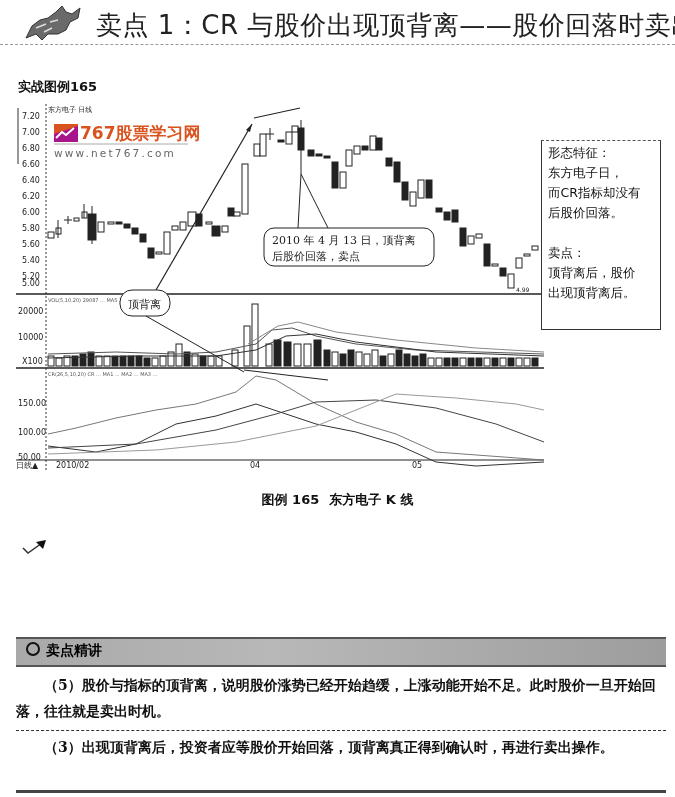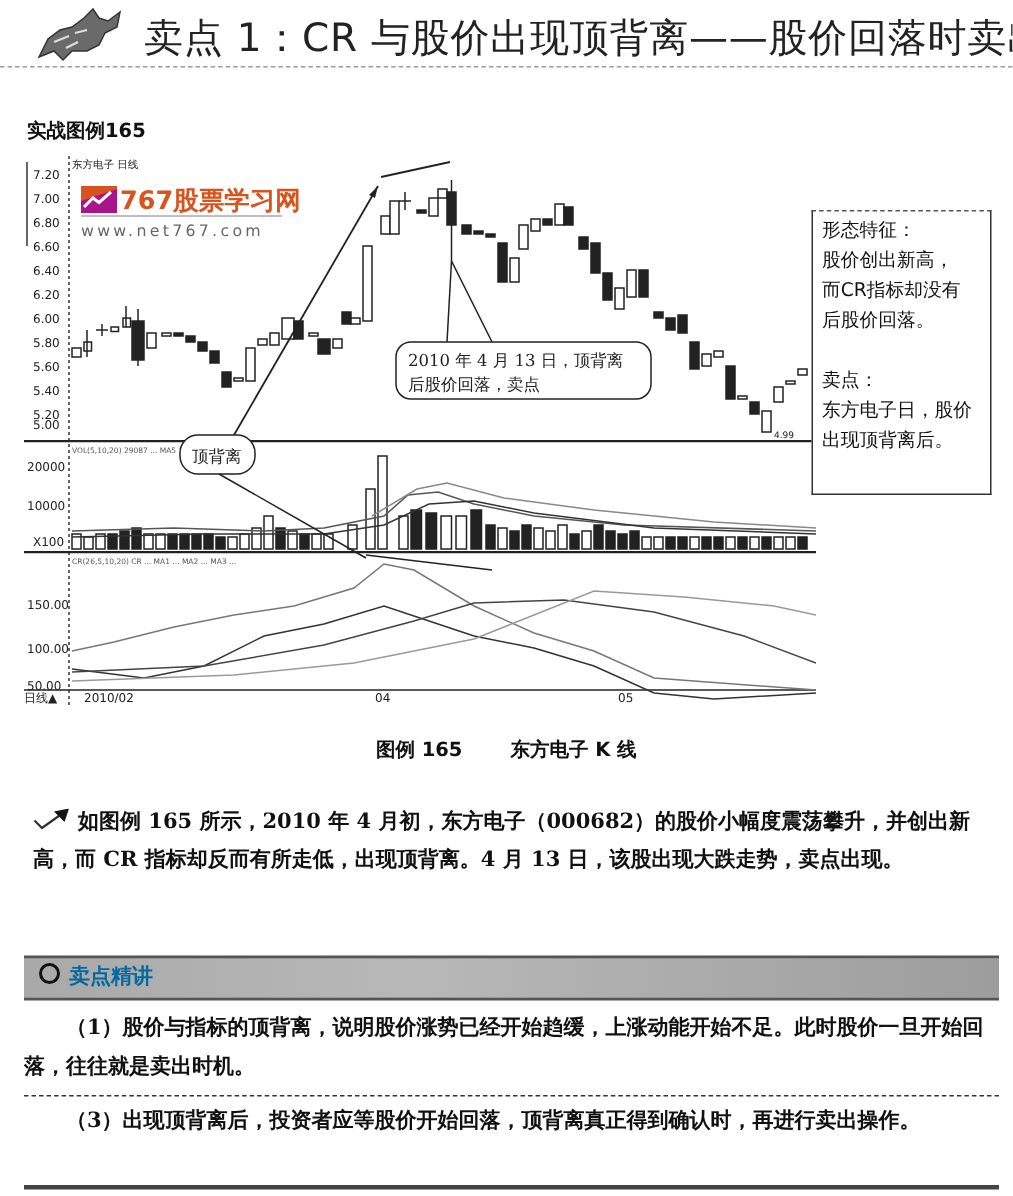--- a/index.html
+++ b/index.html
@@ -22,31 +22,31 @@
   .chart svg { display:block; }
 
   .feature-box { left:541px; top:104px; width:120px; height:190px;
                  border:1px solid #333; border-top:1px dashed #555; background:#fff;
                  font-family:"DejaVu Sans","Liberation Sans",sans-serif; font-size:12.5px;
                  line-height:20px; padding:2px 6px; box-sizing:border-box;margin-top:36px; }
   .feature-box .gap { height:20px; }
 
   .caption { left:0; width:675px; top:491px; text-align:center;
              font-family:"DejaVu Sans","Liberation Sans",sans-serif; font-weight:bold; font-size:13px; }
-  .caption span { margin:0 16px; }
+  .caption span { margin:0 5px; }
 
   .para { left:22px; top:536px; width:640px; font-size:14px; line-height:25px; font-weight:bold; }
   .para .arrow { display:inline-block; width:26px; height:14px; vertical-align:-1px; margin-right:4px; }
 
   
   .section-bar { left:16px; top:637px; width:650px; height:30px;
                  background:linear-gradient(90deg,#a9a9a9 0%,#b8b8b8 40%,#9d9d9d 100%);
                  border-top:2px solid #555; border-bottom:2px solid #555; box-sizing:border-box; }
   .section-title { left:26px; top:642px; font-family:"DejaVu Sans","Liberation Sans",sans-serif;
-                   font-size:14px; font-weight:bold; color:#0369a1; }
+                   font-size:14px; font-weight:bold; color:#000000; }
   .section-title .dot { display:inline-block; width:10px; height:10px; border:2px solid #111;
                         border-radius:50%; vertical-align:-1px; margin-right:6px; }
   .item { left:16px; width:650px; font-size:14px; line-height:26px; font-weight:bold; }
   .item p { margin:0; text-indent:2em; }
   .item1 { top:672px; }
   .dash-rule { left:16px; top:730px; width:650px; border-top:1px dashed #333; }
   .item2 { top:734px; }
   .bottom-rule { left:16px; top:790px; width:650px; border-top:3px solid #444; }
 </style>
 </head>
@@ -270,44 +270,44 @@
       <text x="0" y="364">日线▲</text>
       <text x="40" y="364">2010/02</text>
       <text x="234" y="364">04</text>
       <text x="396" y="364">05</text>
     </g>
   </svg>
 </div>
 
 <div class="abs feature-box">
   <div>形态特征：</div>
-  <div>股价创出新高，</div>
+  <div>东方电子日，</div>
   <div>而CR指标却没有</div>
   <div>后股价回落。</div>
   <div class="gap"></div>
   <div>卖点：</div>
-  <div>东方电子日，股价</div>
+  <div>顶背离后，股价</div>
   <div>出现顶背离后。</div>
 </div>
 
 <div class="abs caption">
   <span>图例 165</span><span>东方电子 K 线</span>
 </div>
 
 <div class="abs para">
   <svg class="arrow" viewBox="0 0 26 14">
     <polyline points="1,8 6,13 20,3" fill="none" stroke="#333" stroke-width="1.5"></polyline>
     <polygon points="14,2 24,0 21,9" fill="#111"></polygon>
-  </svg><span>如图例 165 所示，2010 年 4 月初，东方电子（000682）的股价小幅度震荡攀升，并创出新高，而 CR 指标却反而有所走低，出现顶背离。4 月 13 日，该股出现大跌走势，卖点出现。</span>
+  </svg>
 </div>
 
 <div class="abs section-bar"></div>
 <div class="abs section-title">
   <span class="dot"></span><span>卖点精讲</span>
 </div>
 <div class="abs item item1">
-  <p>（1）股价与指标的顶背离，说明股价涨势已经开始趋缓，上涨动能开始不足。此时股价一旦开始回落，往往就是卖出时机。</p>
+  <p>（5）股价与指标的顶背离，说明股价涨势已经开始趋缓，上涨动能开始不足。此时股价一旦开始回落，往往就是卖出时机。</p>
 </div>
 <div class="abs dash-rule"></div>
 <div class="abs item item2">
   <p>（3）出现顶背离后，投资者应等股价开始回落，顶背离真正得到确认时，再进行卖出操作。</p>
 </div>
 <div class="abs bottom-rule"></div>
 
 </body></html>

